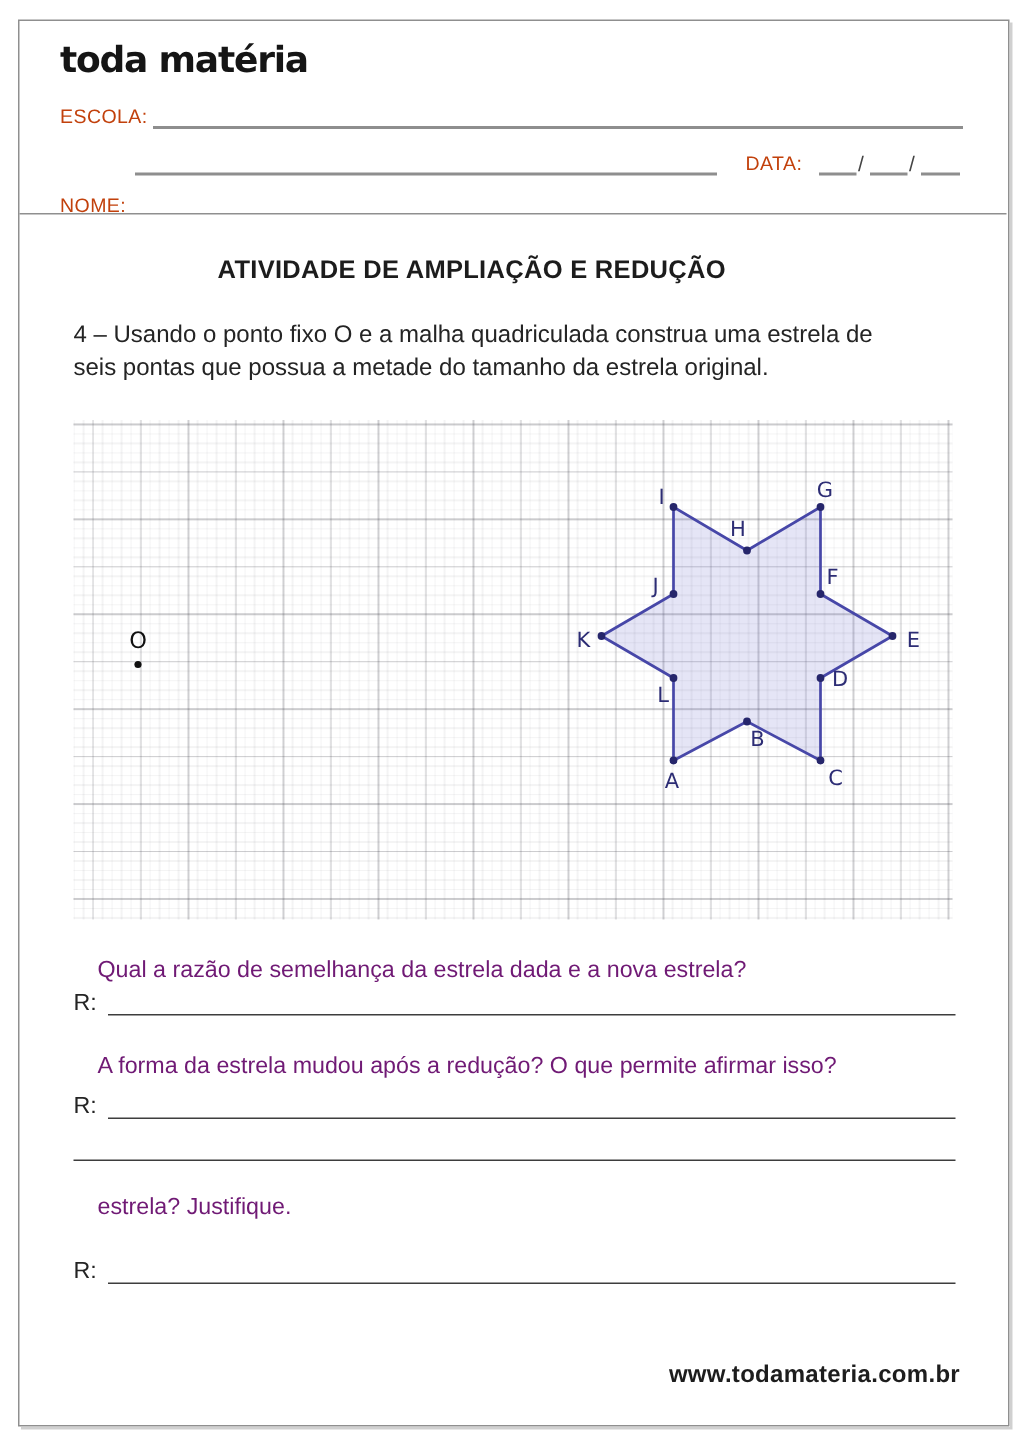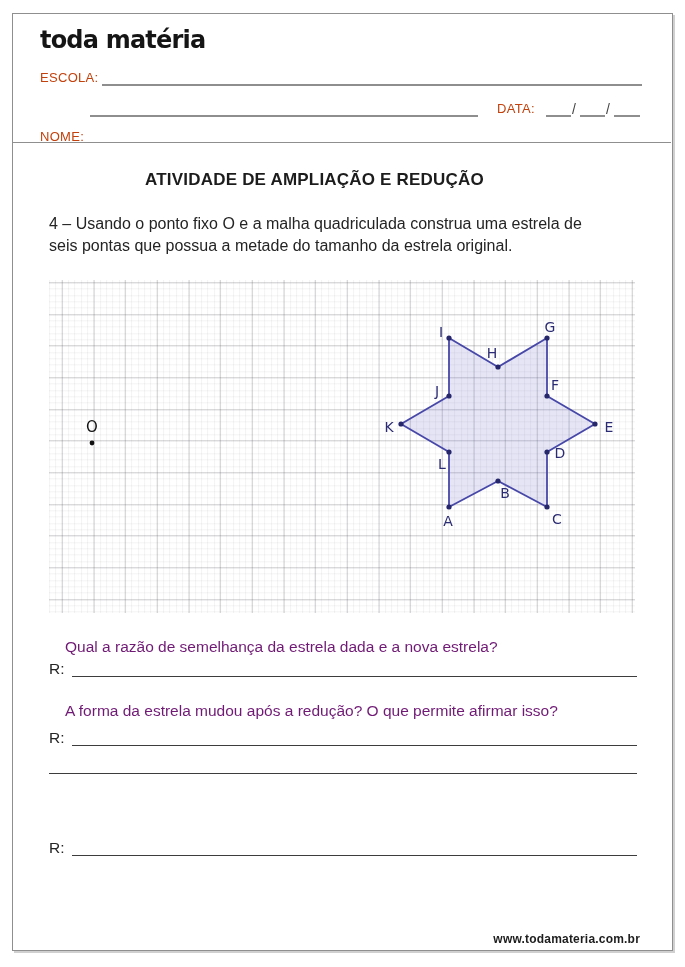--- a/index.html
+++ b/index.html
@@ -40,22 +40,22 @@
   svg.fig text.oname{font-size:15px;}
 
   
   .qtext{left:49px;width:600px;font-size:15.5px;line-height:21.5px;color:#701a75;margin-left:16px;}
   .qtext span{display:block;}
   .answer-row{left:49px;width:588px;display:flex;align-items:flex-end;gap:7px;}
   .answer-row .r{font-size:15.5px;line-height:16px;color:#242424;}
   .answer-row .aline{flex:1;height:18px;border-bottom:1.6px solid #3d3d3d;}
   .blank-line{left:49px;width:588px;height:18px;border-bottom:1.6px solid #3d3d3d;}
 
-  .footer{right:45px;top:908px;font-size:12px;font-weight:700;
-    letter-spacing:.2px;color:#1d1d1d;margin-top:24px;}
+  .footer{right:45px;top:908px;font-size:16px;font-weight:700;
+    letter-spacing:.2px;color:#1d1d1d;}
 </style>
 </head>
 <body>
 
 <div class="abs page-border"></div>
 
 <div class="abs logo">toda matéria</div>
 
 <span class="abs hlabel" style="left:40px;top:70px;">ESCOLA:</span>
 <div class="abs hline" style="left:102px;top:70px;width:540px;height:14px;"></div>
@@ -122,19 +122,20 @@
 <div class="abs qtext" style="top:700px;">
   <span>A forma da estrela mudou após a redução? O que permite afirmar isso?</span>
 </div>
 <div class="abs answer-row" style="top:727px;">
   <span class="r">R:</span>
   <span class="aline"></span>
 </div>
 <div class="abs blank-line" style="top:755px;"></div>
 
 <div class="abs qtext" style="top:794px;">
+  <span>estrela? Justifique.</span>
 </div>
 <div class="abs answer-row" style="top:837px;">
   <span class="r">R:</span>
   <span class="aline"></span>
 </div>
 
 <div class="abs footer">www.todamateria.com.br</div>
 
 </body></html>

